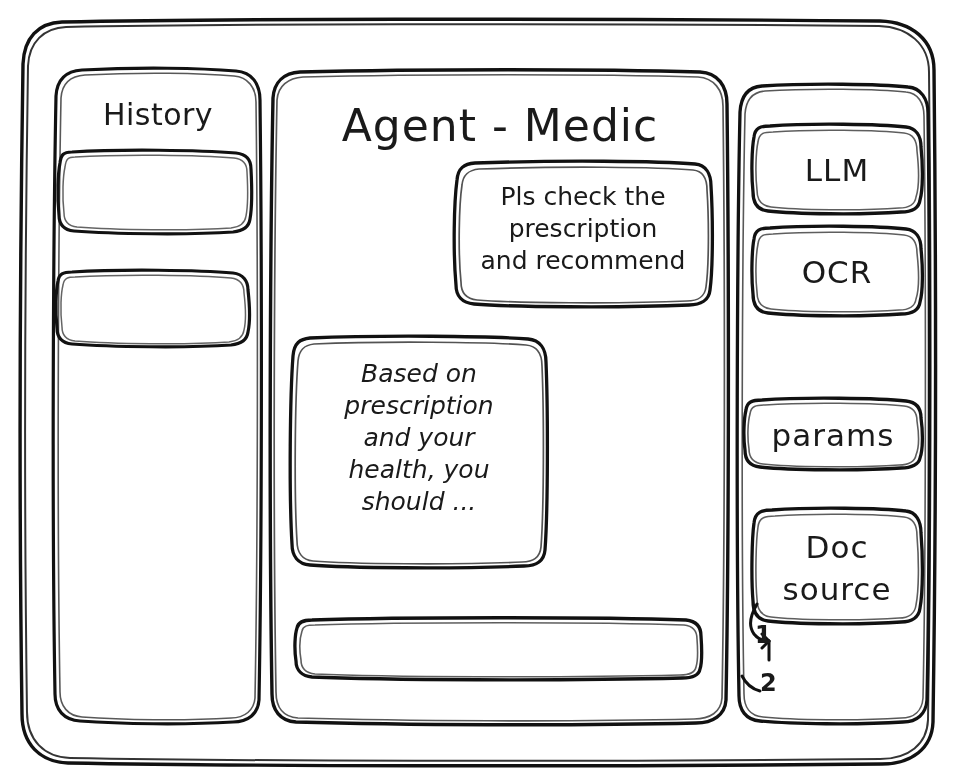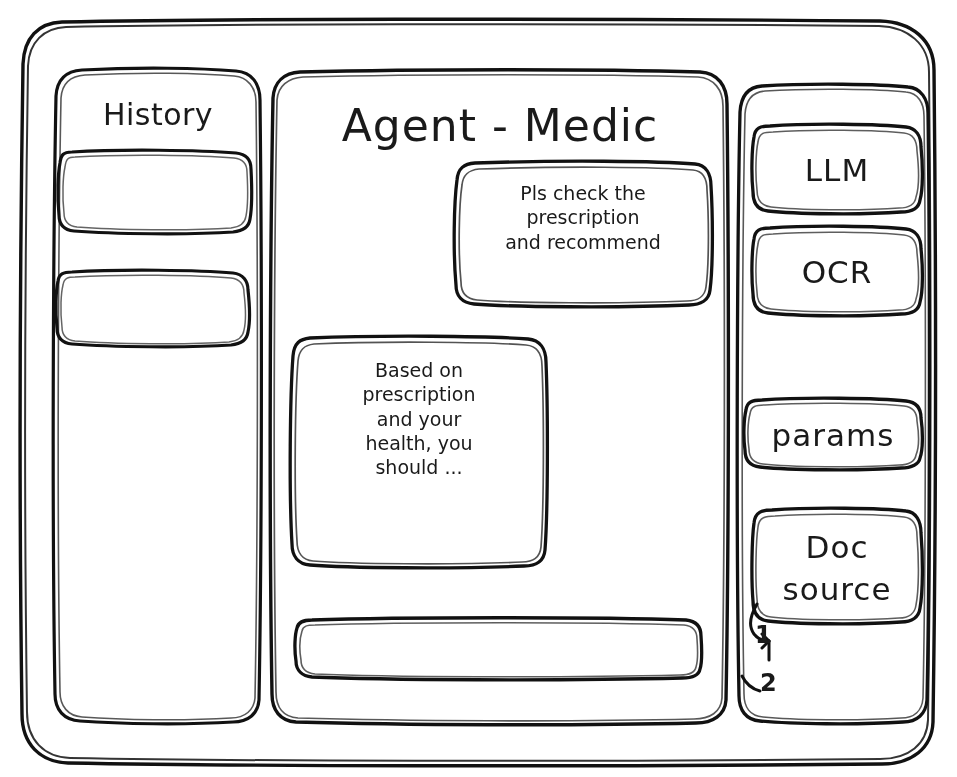--- a/index.html
+++ b/index.html
@@ -52,21 +52,21 @@
     font-size: 30px;
     font-weight: 400;
     letter-spacing: 0.5px;
   }
   .agent-title {
     font-size: 44px;
     font-weight: 400;
     letter-spacing: 1px;
   }
   .bubble-text {
-    font-size: 19px;
+    font-size: 25px;
     font-weight: 400;
   }
   .btn-text {
     font-size: 31px;
     font-weight: 400;
     letter-spacing: 1px;
   }
   .small-num {
     font-size: 24px;
     font-weight: 600;
@@ -357,21 +357,21 @@
 
   <div class="txt agent-title" style="left:290px; top:98px; width:420px;">Agent - Medic</div>
 
   <div class="hit" style="left:453px; top:161px; width:260px; height:147px;">
     <div class="txt bubble-text" style="left:0; top:20px; width:260px;">Pls check the
 prescription
 and recommend</div>
   </div>
 
   <div class="hit" style="left:290px; top:336px; width:258px; height:232px;">
-    <div class="txt bubble-text" style="left:0; top:22px; width:258px;">Based on
+    <div class="txt bubble-text" style="left:0; top:22px; width:258px;font-style:italic;">Based on
 prescription
 and your
 health, you
 should ...</div>
   </div>
 
   <div class="hit" style="left:296px; top:619px; width:406px; height:60px; cursor:text;">
     <div class="txt bubble-text" style="left:16px; top:16px; width:374px; text-align:left;"></div>
   </div>
 

